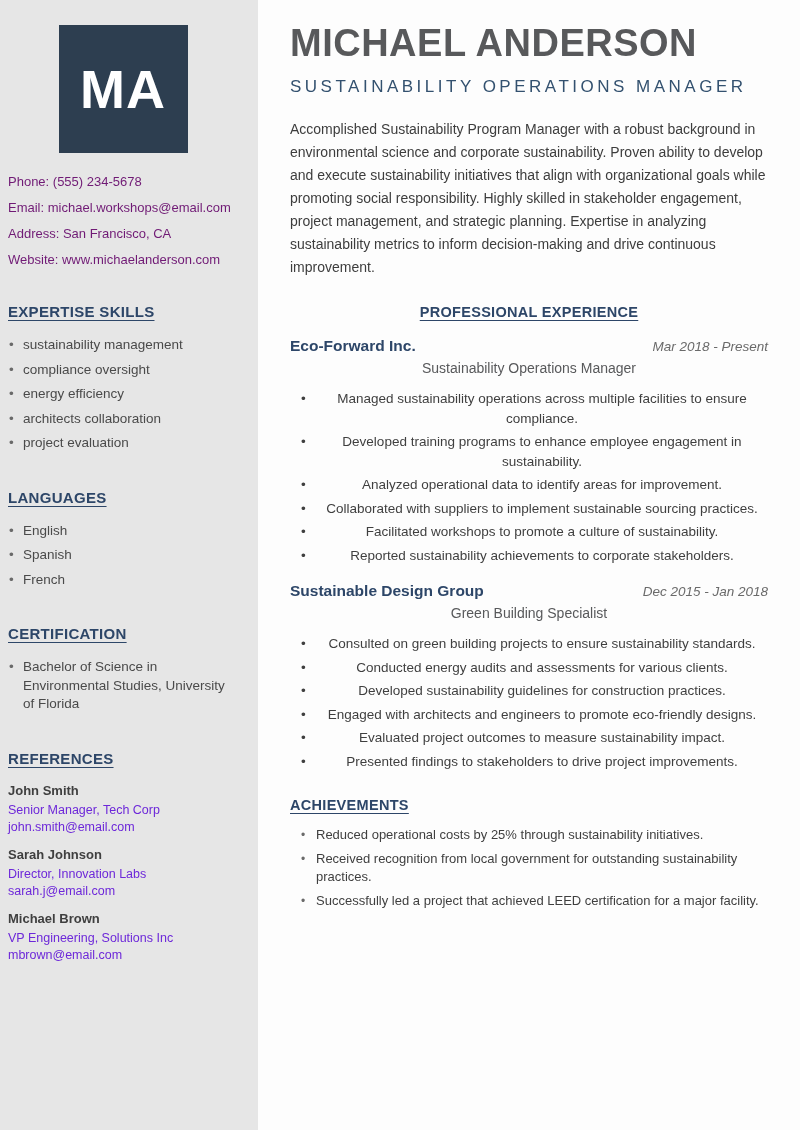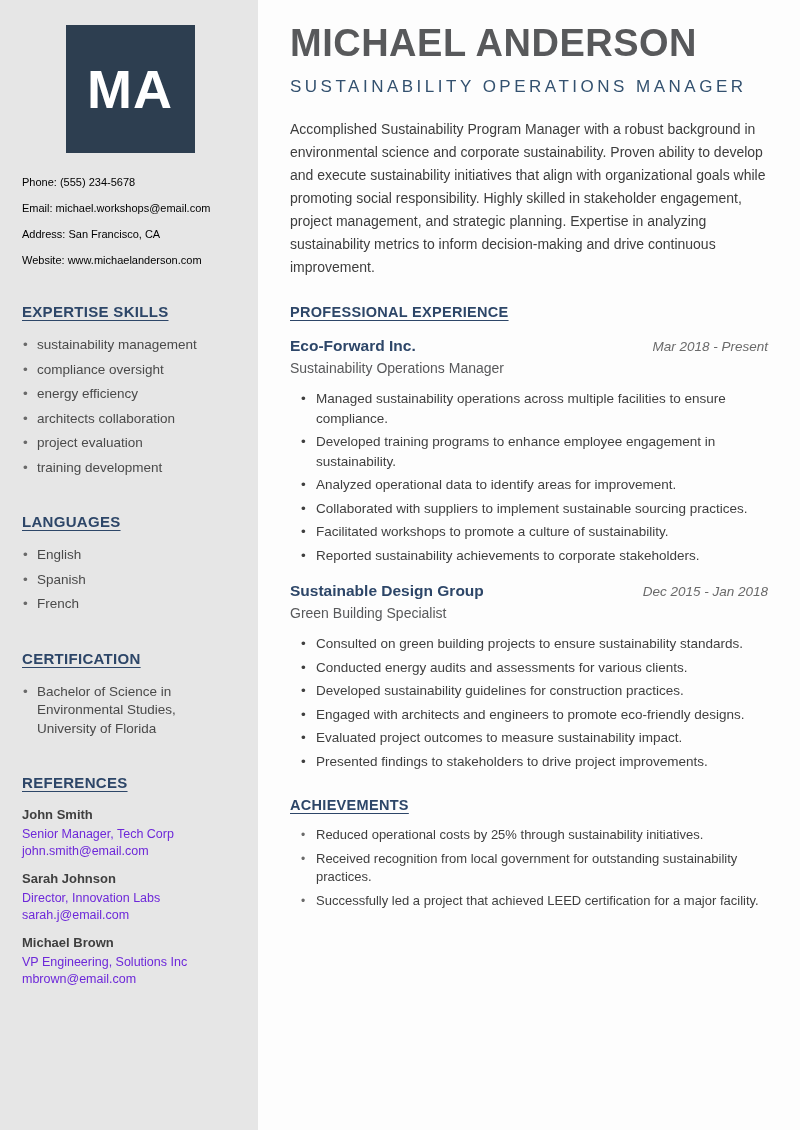--- a/index.html
+++ b/index.html
@@ -1,25 +1,25 @@
 <!DOCTYPE html>
 <html><head>
 <meta charset="utf-8">
 <style>
   * { margin:0; padding:0; box-sizing:border-box; }
   html,body { width:800px; background:#fff; }
   body { font-family:"Liberation Sans","DejaVu Sans",sans-serif; }
   .page { display:flex; width:800px; height:1130px; background:#fdfdfd; }
 
   
-  .sidebar { width:258px; min-width:258px; background:#e6e6e6; padding:25px 20px 20px 22px; }
+  .sidebar { width:258px; min-width:258px; background:#e6e6e6; padding:25px 20px 20px 8px; }
   .monogram { width:129px; height:128px; background:#2d3e50; color:#ffffff;
               display:flex; align-items:center; justify-content:center;
               font-size:54px; font-weight:600; letter-spacing:1px; margin:0 auto 22px auto; }
-  .contact p { font-size:11px; color:#000000; line-height:14px; margin-bottom:12px; }
+  .contact p { font-size:13px; color:#701a75; line-height:14px; margin-bottom:12px; }
 
   .side-heading { font-size:15px; font-weight:bold; color:#2d4668; letter-spacing:.3px;
                   text-decoration:underline; text-underline-offset:3px; margin-bottom:16px; }
   .side-section { margin-top:36px; }
 
   ul.side-list { list-style:none; }
   ul.side-list li { position:relative; padding-left:15px; font-size:13.5px; color:#4a4a4a;
                     line-height:18.5px; margin-bottom:6px; }
   ul.side-list li::before { content:"•"; position:absolute; left:1px; color:#6a6a6a; }
 
@@ -28,21 +28,21 @@
   .ref-line { font-size:12.5px; color:#6d28d9; line-height:17px; }
 
   
   .main { flex:1; padding:24px 32px 0 32px; }
   .name { font-size:38px; font-weight:bold; color:#58595b; letter-spacing:.5px; line-height:1; }
   .job-title-line { margin-top:15px; font-size:17px; color:#33516f; letter-spacing:3.5px; }
   .summary { margin-top:21px; font-size:14px; line-height:23px; color:#3d3d3d; max-width:480px; }
 
   .main-heading { font-size:14.5px; font-weight:bold; color:#2d4668; letter-spacing:.3px;
                   text-decoration:underline; text-underline-offset:3px; }
-  .experience-section { margin-top:25px; }
+  .experience-section { margin-top:25px;text-align:center; }
   .job { margin-top:17px; }
   .job-header { display:flex; justify-content:space-between; align-items:baseline; max-width:480px; }
   .company { font-size:15.5px; font-weight:bold; color:#2d4668; }
   .dates { font-size:13.5px; font-style:italic; color:#6a6a6a; }
   .role { margin-top:5px; font-size:14px; color:#58595b; }
 
   ul.job-bullets { list-style:none; margin-top:13px; max-width:480px; }
   ul.job-bullets li { position:relative; padding-left:26px; font-size:13.5px; color:#3f3f3f;
                       line-height:19.5px; margin-bottom:4px; }
   ul.job-bullets li::before { content:"•"; position:absolute; left:11px; color:#3f3f3f; }
@@ -72,21 +72,20 @@
     </div>
 
     <div class="side-section">
       <div class="side-heading">EXPERTISE SKILLS</div>
       <ul class="side-list">
         <li>sustainability management</li>
         <li>compliance oversight</li>
         <li>energy efficiency</li>
         <li>architects collaboration</li>
         <li>project evaluation</li>
-        <li>training development</li>
       </ul>
     </div>
 
     <div class="side-section">
       <div class="side-heading">LANGUAGES</div>
       <ul class="side-list">
         <li>English</li>
         <li>Spanish</li>
         <li>French</li>
       </ul>

